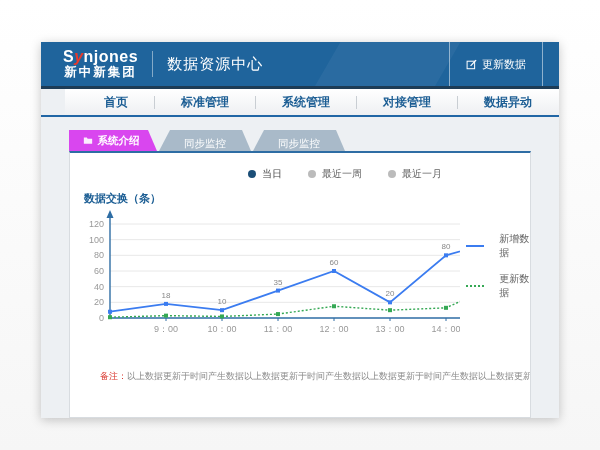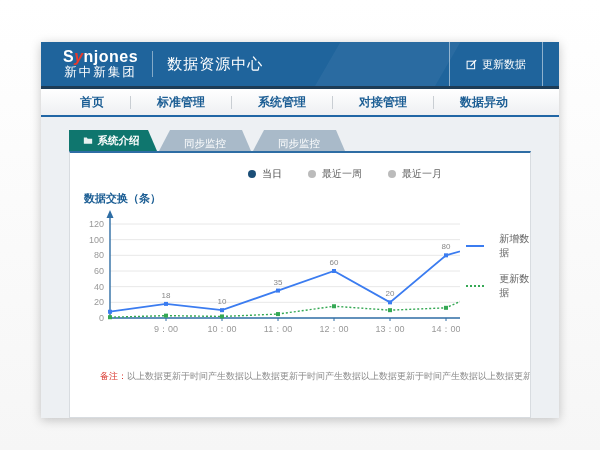--- a/index.html
+++ b/index.html
@@ -10,41 +10,41 @@
     box-shadow:0 2px 10px rgba(0,0,0,.22); }
 
   
   .header { height:44px; background:linear-gradient(115deg,#1f649c 55%,#2a74ad 56%,#236a a3 70%,#1f649c 71%);
     background-color:#1f649c; display:flex; align-items:center; padding:0 16px 0 22px; position:relative; overflow:hidden; }
   .header::after { content:""; position:absolute; left:55%; top:-20px; width:120px; height:90px;
     background:rgba(255,255,255,.05); transform:skewX(-30deg); }
   .logo { text-align:center; color:#fff; line-height:1.05; margin-right:14px; }
   .logo-en { font-size:16px; font-weight:bold; letter-spacing:.5px; }
   .logo-en .accent { color:#e8392b; font-style:italic; }
-  .logo-cn { font-size:12.5px; font-weight:normal; letter-spacing:2px; }
+  .logo-cn { font-size:12.5px; font-weight:bold; letter-spacing:2px; }
   .logo-divider { width:1px; height:26px; background:rgba(255,255,255,.45); margin-right:14px; }
   .app-title { color:#fff; font-size:15px; letter-spacing:1px; }
   .userbar { margin-left:auto; display:flex; align-items:center; gap:20px;
     border:1px solid rgba(255,255,255,.5); border-radius:13px; padding:4px 16px;flex-direction:column; }
   .userbar-item { display:flex; align-items:center; gap:5px; color:#fff; font-size:11px; cursor:pointer; }
   .userbar-item svg { display:block; }
 
   .dark-strip { height:3px; background:#1d3c56; }
 
   
-  .nav { height:26px; background:linear-gradient(#ffffff,#eef0f2); display:flex; align-items:center; padding-left:13px; }
+  .nav { height:26px; background:linear-gradient(#ffffff,#eef0f2); display:flex; align-items:center; padding-left:13px;margin-left:24px; }
   .nav-item { color:#1c5e94; font-size:12px; font-weight:bold; padding:0 26px; line-height:14px; cursor:pointer; }
   .nav-sep { width:1px; height:13px; background:#c9ced3; }
   .nav-underline { height:2px; background:#2166a5; }
 
   
   .tabbar { display:flex; align-items:flex-end; margin:13px 0 0 28px; height:21px; }
   .tab { height:21px; display:flex; align-items:center; justify-content:center; gap:5px;
     font-size:10.5px; color:#fff; cursor:pointer; }
-  .tab.active { background:#0f766e; font-weight:bold; padding:0 14px 0 10px;
+  .tab.active { background:#d946ef; font-weight:bold; padding:0 14px 0 10px;
     clip-path:polygon(0 0,calc(100% - 9px) 0,100% 100%,0 100%); min-width:88px; }
   .tab.inactive { background:#a9bac9; min-width:92px; margin-left:2px;
     clip-path:polygon(11px 0,calc(100% - 9px) 0,100% 100%,0 100%);align-items:flex-end; }
 
   
   .panel { background:#fff; border:1px solid #d8dce0; border-top:2px solid #2e6da4;
     margin:0 28px; padding:12px 0 34px; }
   .filters { display:flex; justify-content:flex-end; gap:26px; padding-right:88px; margin-top:2px; }
   .filter { display:flex; align-items:center; gap:6px; font-size:10px; color:#666; cursor:pointer; }
   .radio-dot { width:8px; height:8px; border-radius:50%; background:#bbbbbb; }

